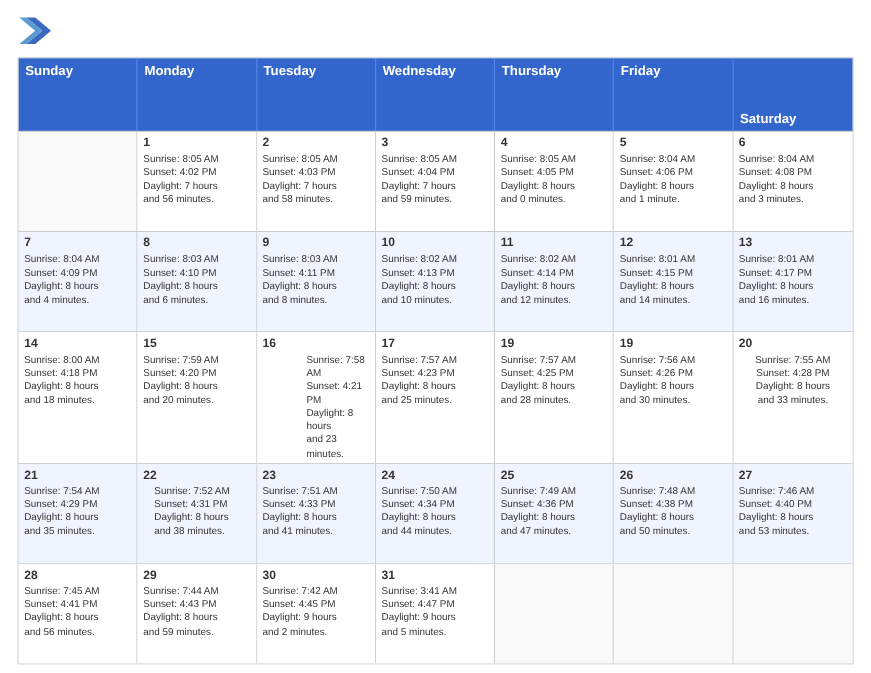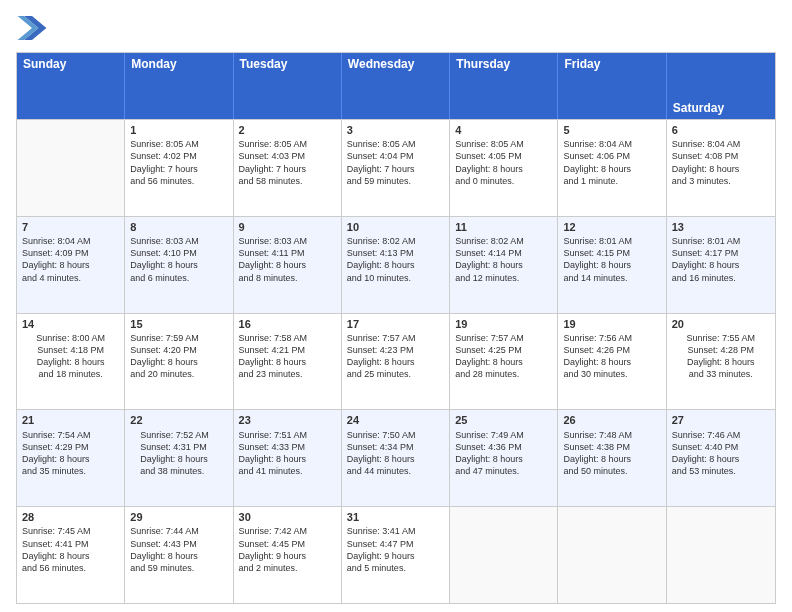--- a/index.html
+++ b/index.html
@@ -233,35 +233,35 @@
             <span class="day-num">13</span>
             <div class="cell-info" style="white-space: pre-line;">Sunrise: 8:01 AM
 Sunset: 4:17 PM
 Daylight: 8 hours
 and 16 minutes.</div>
           </div>
         </div>
         <div class="cal-row">
           <div class="cal-cell">
             <span class="day-num">14</span>
-            <div class="cell-info" style="white-space: pre-line; text-align: center;">Sunrise: 8:00 AM
+            <div class="cell-info" style="white-space: pre-line;">Sunrise: 8:00 AM
 Sunset: 4:18 PM
 Daylight: 8 hours
 and 18 minutes.</div>
           </div>
           <div class="cal-cell">
             <span class="day-num">15</span>
             <div class="cell-info" style="white-space: pre-line;">Sunrise: 7:59 AM
 Sunset: 4:20 PM
 Daylight: 8 hours
 and 20 minutes.</div>
           </div>
           <div class="cal-cell">
             <span class="day-num">16</span>
-            <div class="cell-info" style="white-space: pre-line;">Sunrise: 7:58 AM
+            <div class="cell-info" style="white-space: pre-line; margin-left: 40px;">Sunrise: 7:58 AM
 Sunset: 4:21 PM
 Daylight: 8 hours
 and 23 minutes.</div>
           </div>
           <div class="cal-cell">
             <span class="day-num">17</span>
             <div class="cell-info" style="white-space: pre-line;">Sunrise: 7:57 AM
 Sunset: 4:23 PM
 Daylight: 8 hours
 and 25 minutes.</div>

